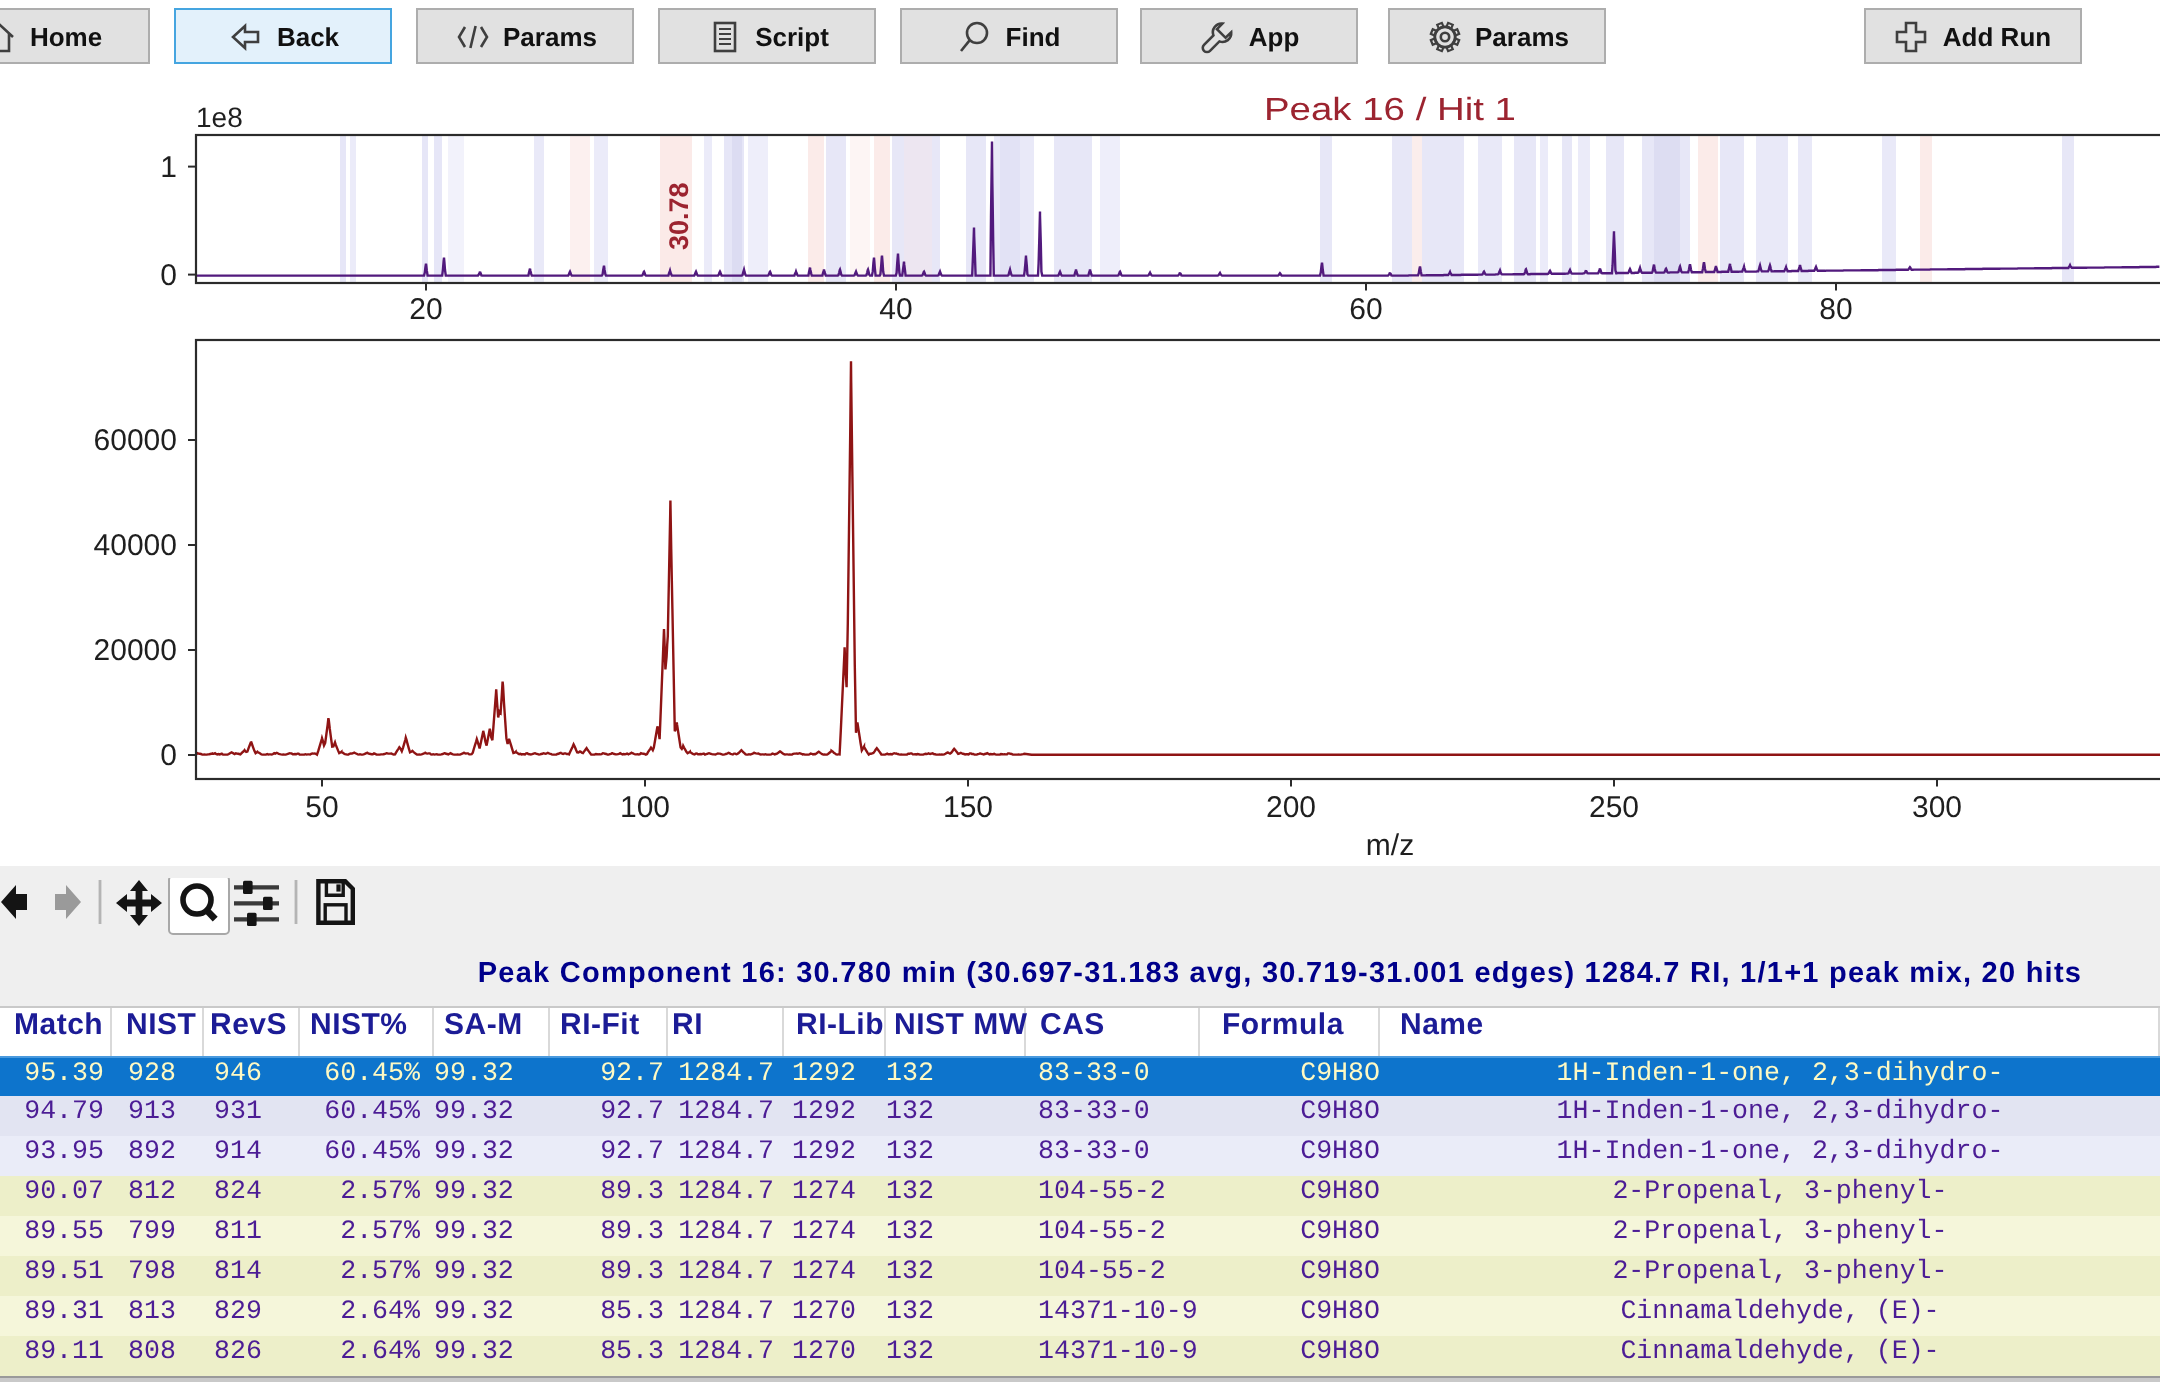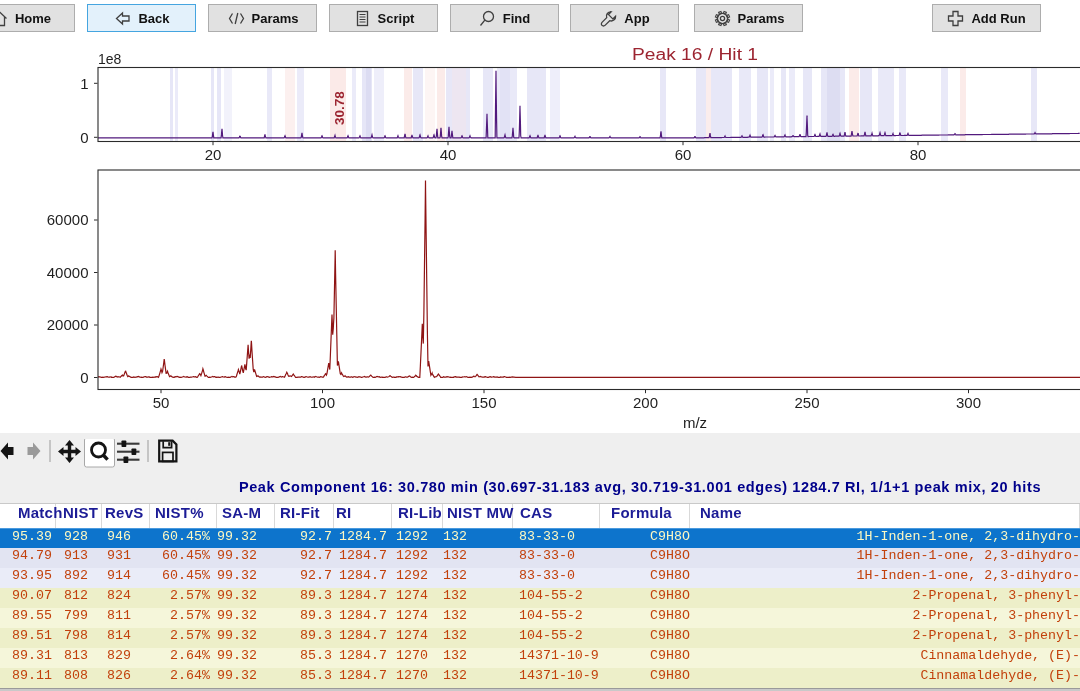--- a/index.html
+++ b/index.html
@@ -6,24 +6,24 @@
 body{position:relative;background:#fff;font-family:"Liberation Sans",sans-serif}
 #tbar{position:absolute;left:0;top:0;width:1080px;height:36px;background:#fff}
 #fig{position:absolute;left:0;top:33px}
 .btn{position:absolute;top:4px;width:109px;height:28px;background:#e1e1e1;border:1px solid #adadad;display:flex;align-items:center;justify-content:center;gap:6px;font-size:13px;font-weight:600;color:#111}
 .btn.sel{background:#e3f1fb;border:1px solid #45a5e0}
 .btn svg{flex:0 0 auto}
 #navbar{position:absolute;left:0;top:433px;width:1080px;height:70px;background:#efefef}
 #navsvg{position:absolute;left:0px;top:6px}
 #phead{position:absolute;left:0;top:46px;width:1280px;text-align:center;font-size:14.5px;font-weight:700;letter-spacing:0.62px;color:#00008b}
 #tbl{position:absolute;left:0;top:503px;width:1080px}
-.trow{display:flex;height:20px;line-height:20px;font:13.3px "Liberation Mono",monospace;color:#c2410c;white-space:pre}
+.trow{display:flex;height:20px;line-height:20px;font:13.3px "Liberation Mono",monospace;color:#4c1d95;white-space:pre}
 .trow.thead{height:24.5px;line-height:24px;font:700 15px "Liberation Sans",sans-serif;letter-spacing:0.25px;color:#1c1c96;background:#fff;border-top:1px solid #c9c9c9}
 .thead .c{border-right:1px solid #d9d9d9;text-align:left!important}
-.thead .c.match{padding:0 0 0 18px}
+.thead .c.match{padding:0 0 0 7px}
 .thead .c.nist{padding:0 0 0 7px}
 .thead .c.revs{padding:0 0 0 3px}
 .thead .c.nistp{padding:0 0 0 5px}
 .thead .c.sam{padding:0 0 0 5px}
 .thead .c.rifit{padding:0 0 0 5px}
 .thead .c.ri{padding:0 0 0 2px}
 .thead .c.rilib{padding:0 0 0 6px}
 .thead .c.mw{padding:0 0 0 4px}
 .thead .c.cas{padding:0 0 0 7px}
 .thead .c.formula{padding:0 0 0 11px}
@@ -38,21 +38,21 @@
 .c.nist{width:46px;text-align:right;padding-right:14px}
 .c.revs{width:48px;text-align:right;padding-right:19px}
 .c.nistp{width:67px;text-align:right;padding-right:7px}
 .c.sam{width:58px;padding-right:7px}
 .c.rifit{width:59px;text-align:right;padding-right:2px}
 .c.ri{width:58px;text-align:right;padding-right:5px}
 .c.rilib{width:51px;text-align:left;padding-left:4px}
 .c.mw{width:70px;text-align:left;padding-right:6px}
 .c.cas{width:87px;text-align:left;padding-left:6px}
 .c.formula{width:90px;text-align:right;padding-left:11px}
-.c.name{width:390px;text-align:right;padding-left:10px}
+.c.name{width:390px;text-align:center;padding-left:10px}
 
 </style></head>
 <body>
 <div id="tbar">
     <div class="btn" style="left:-34px">
       <svg width="19" height="19" viewBox="0 0 19 19" fill="none" stroke="#3f3f3f" stroke-width="1.3">
         <path d="M2.5 9.5 L9.5 3 L16.5 9.5 M4.5 8 L4.5 16.5 L14.5 16.5 L14.5 8"></path>
       </svg>
       <span>Home</span>
     </div>

